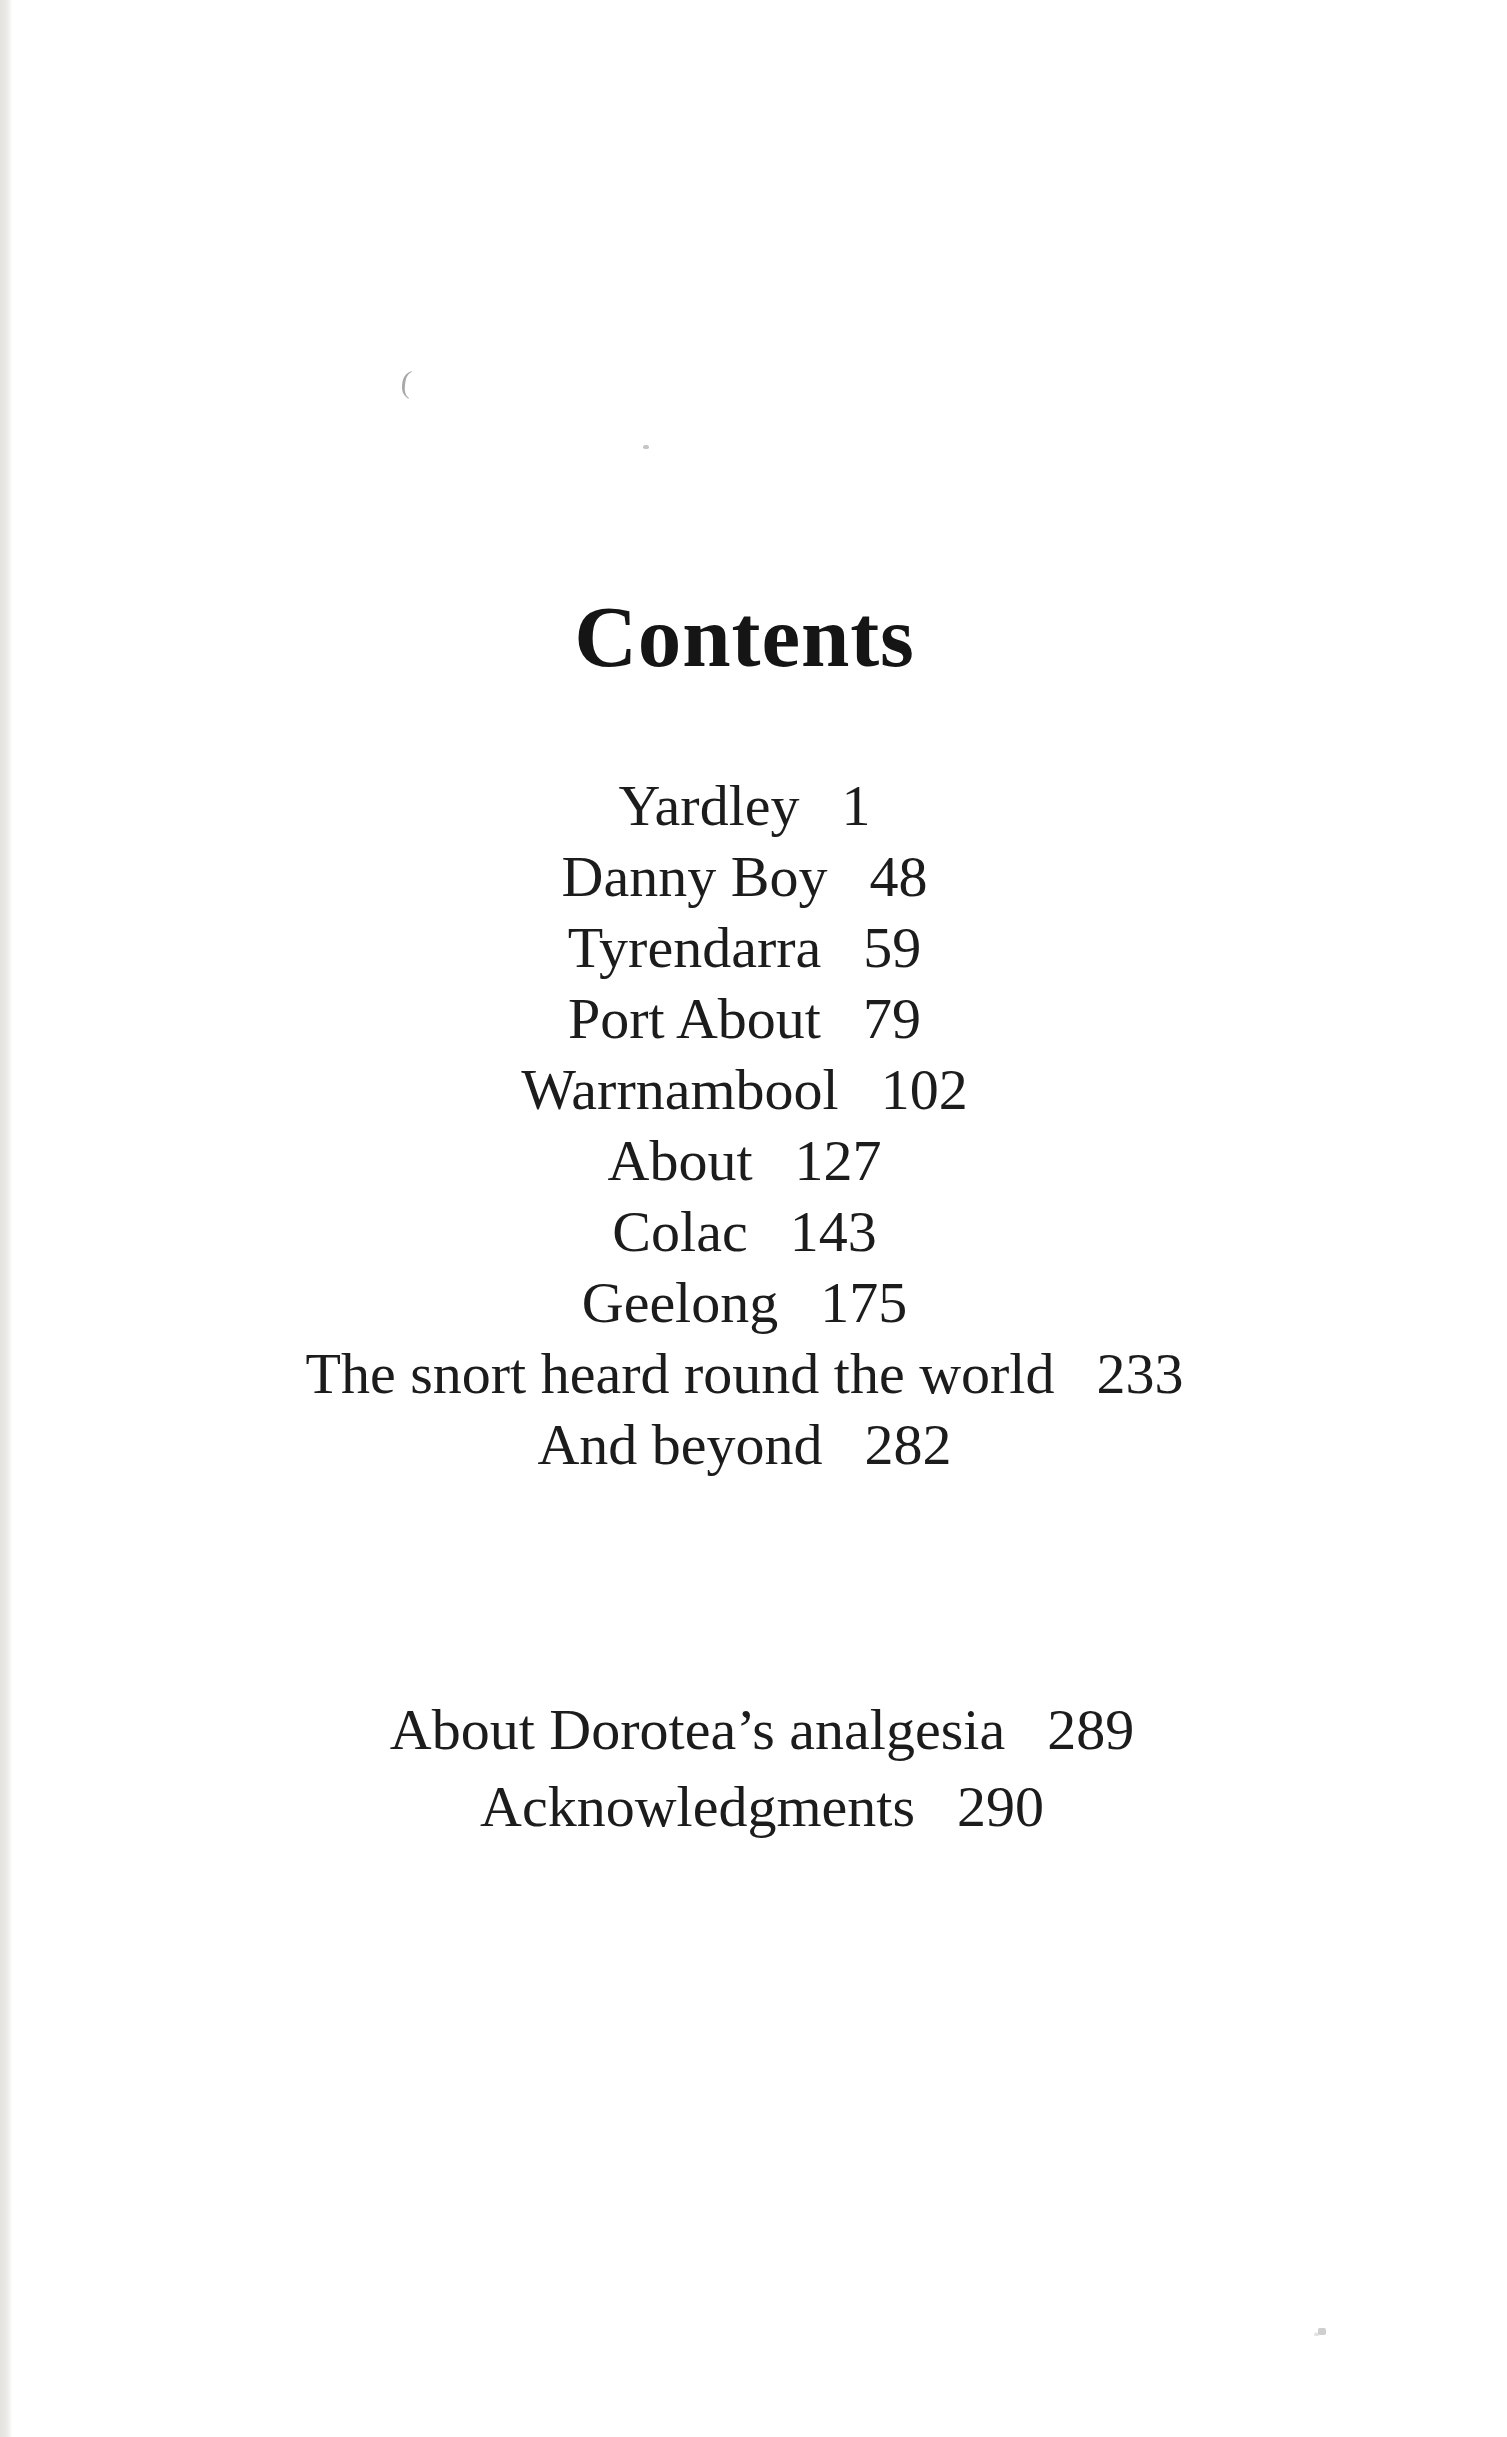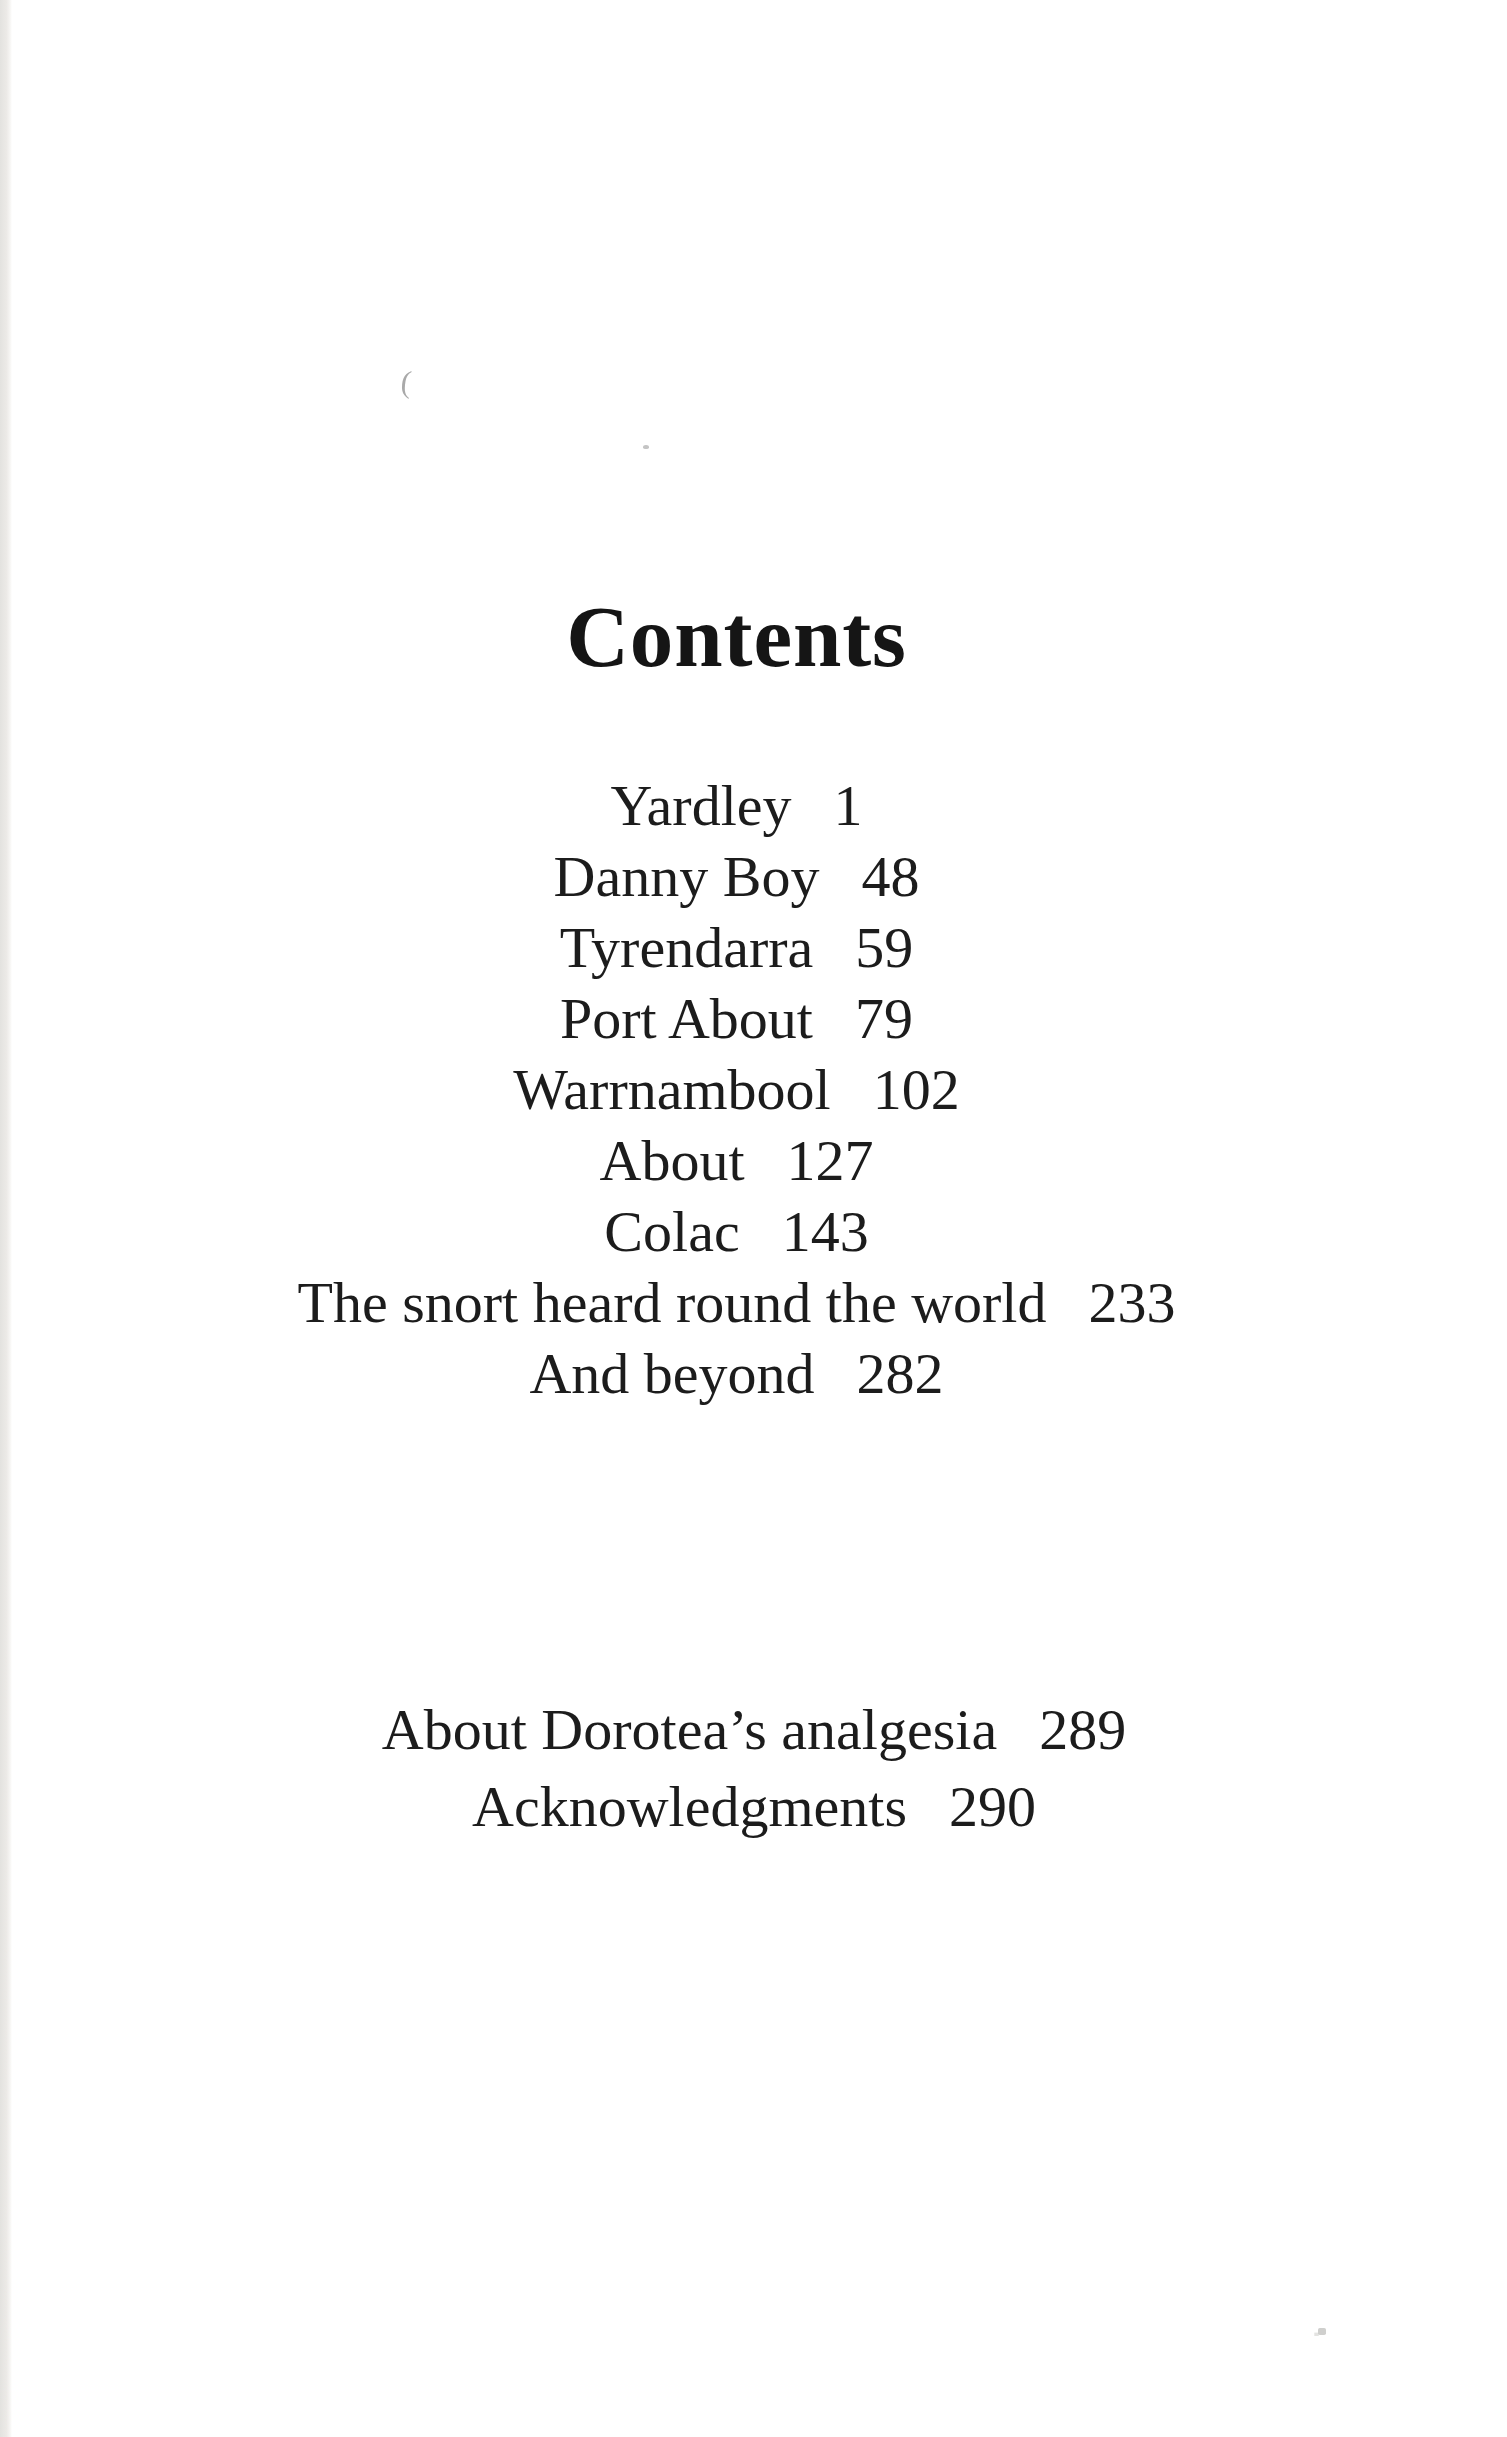--- a/index.html
+++ b/index.html
@@ -53,21 +53,21 @@
     left: 1318px;
     top: 2328px;
     width: 8.3px;
     height: 7.4px;
     background: #cfcfcd;
     border-radius: 1.8px;
     box-shadow: -5.5px 2.8px 0 -1.8px #e3e3e1;
   }
   .content-col {
     position: absolute;
-    left: 0;
+    left: 8px;
     top: 0;
     width: 1473px;
     height: 100%;
   }
   .title {
     position: absolute;
     left: 0;
     width: 100%;
     top: 593px;
     text-align: center;
@@ -160,20 +160,25 @@
           <span class="gap"></span>
           <span>127</span>
         </div>
 
         <div class="toc-row">
           <span>Colac</span>
           <span class="gap"></span>
           <span>143</span>
         </div>
 
+        <div class="toc-row">
+          <span>Geelong</span>
+          <span class="gap"></span>
+          <span>175</span>
+        </div>
 
         <div class="toc-row">
           <span>The snort heard round the world</span>
           <span class="gap"></span>
           <span>233</span>
         </div>
 
 
         <div class="toc-row">
           <span>And beyond</span>

